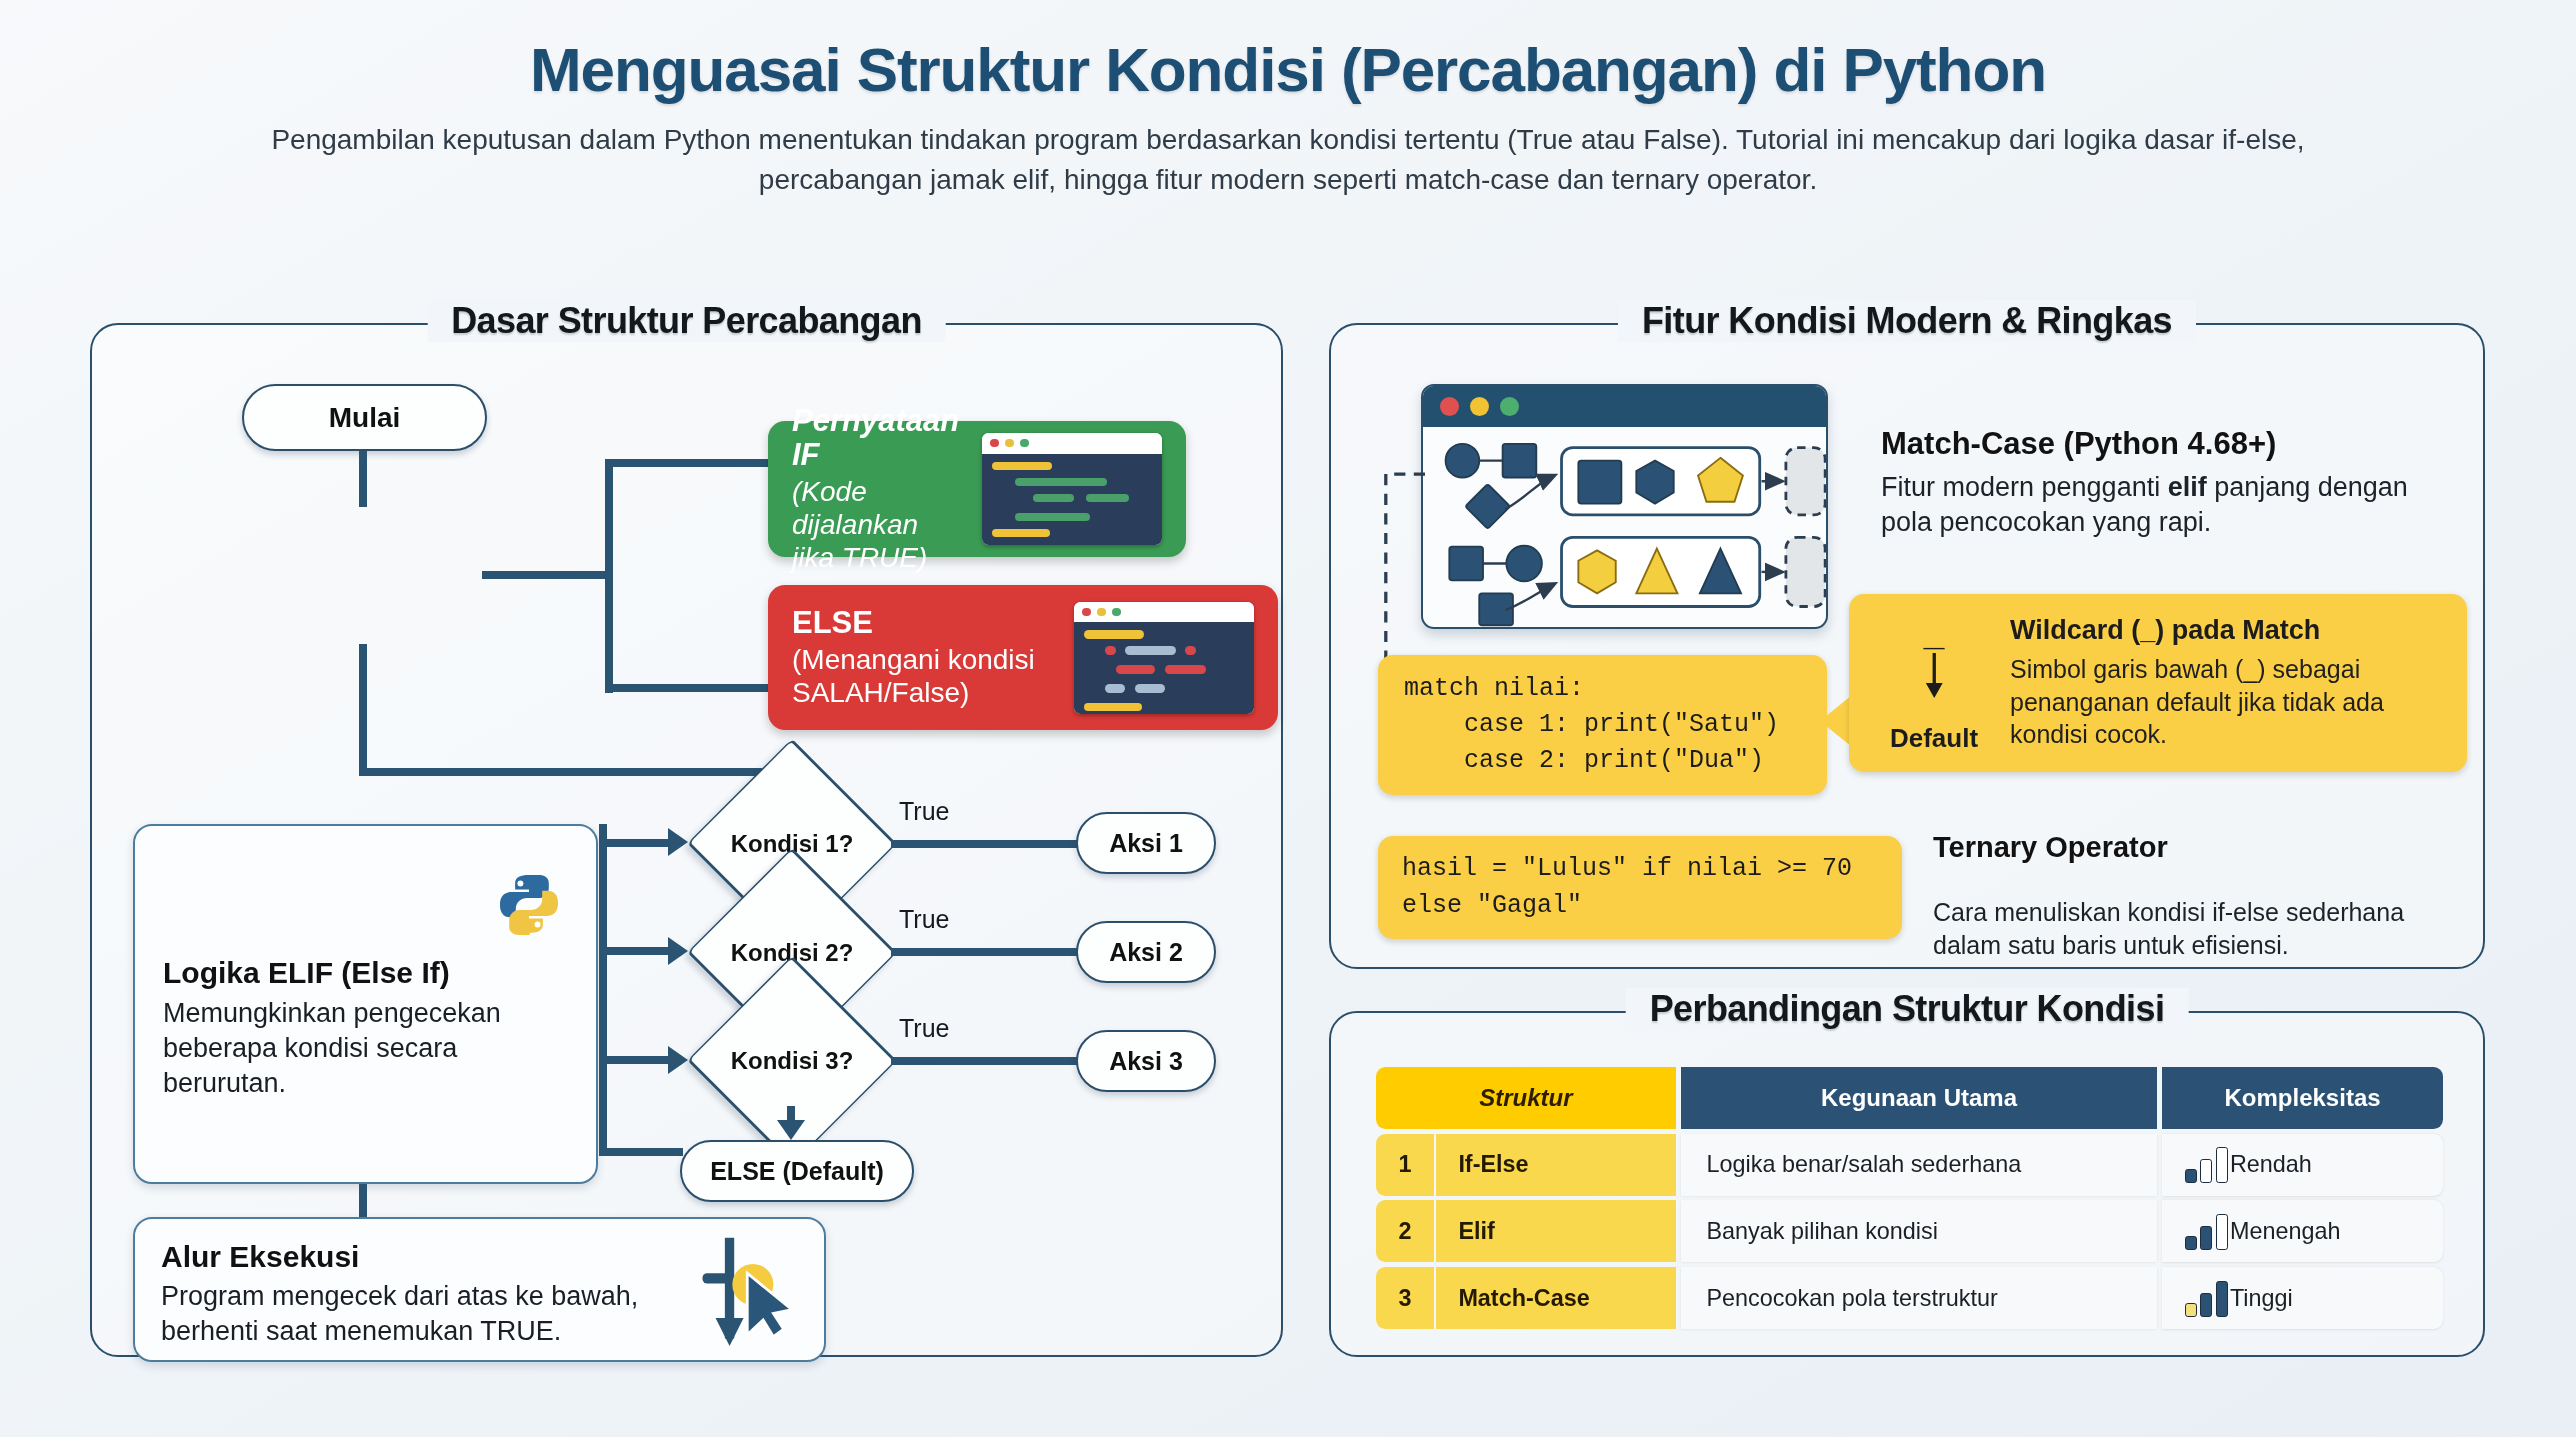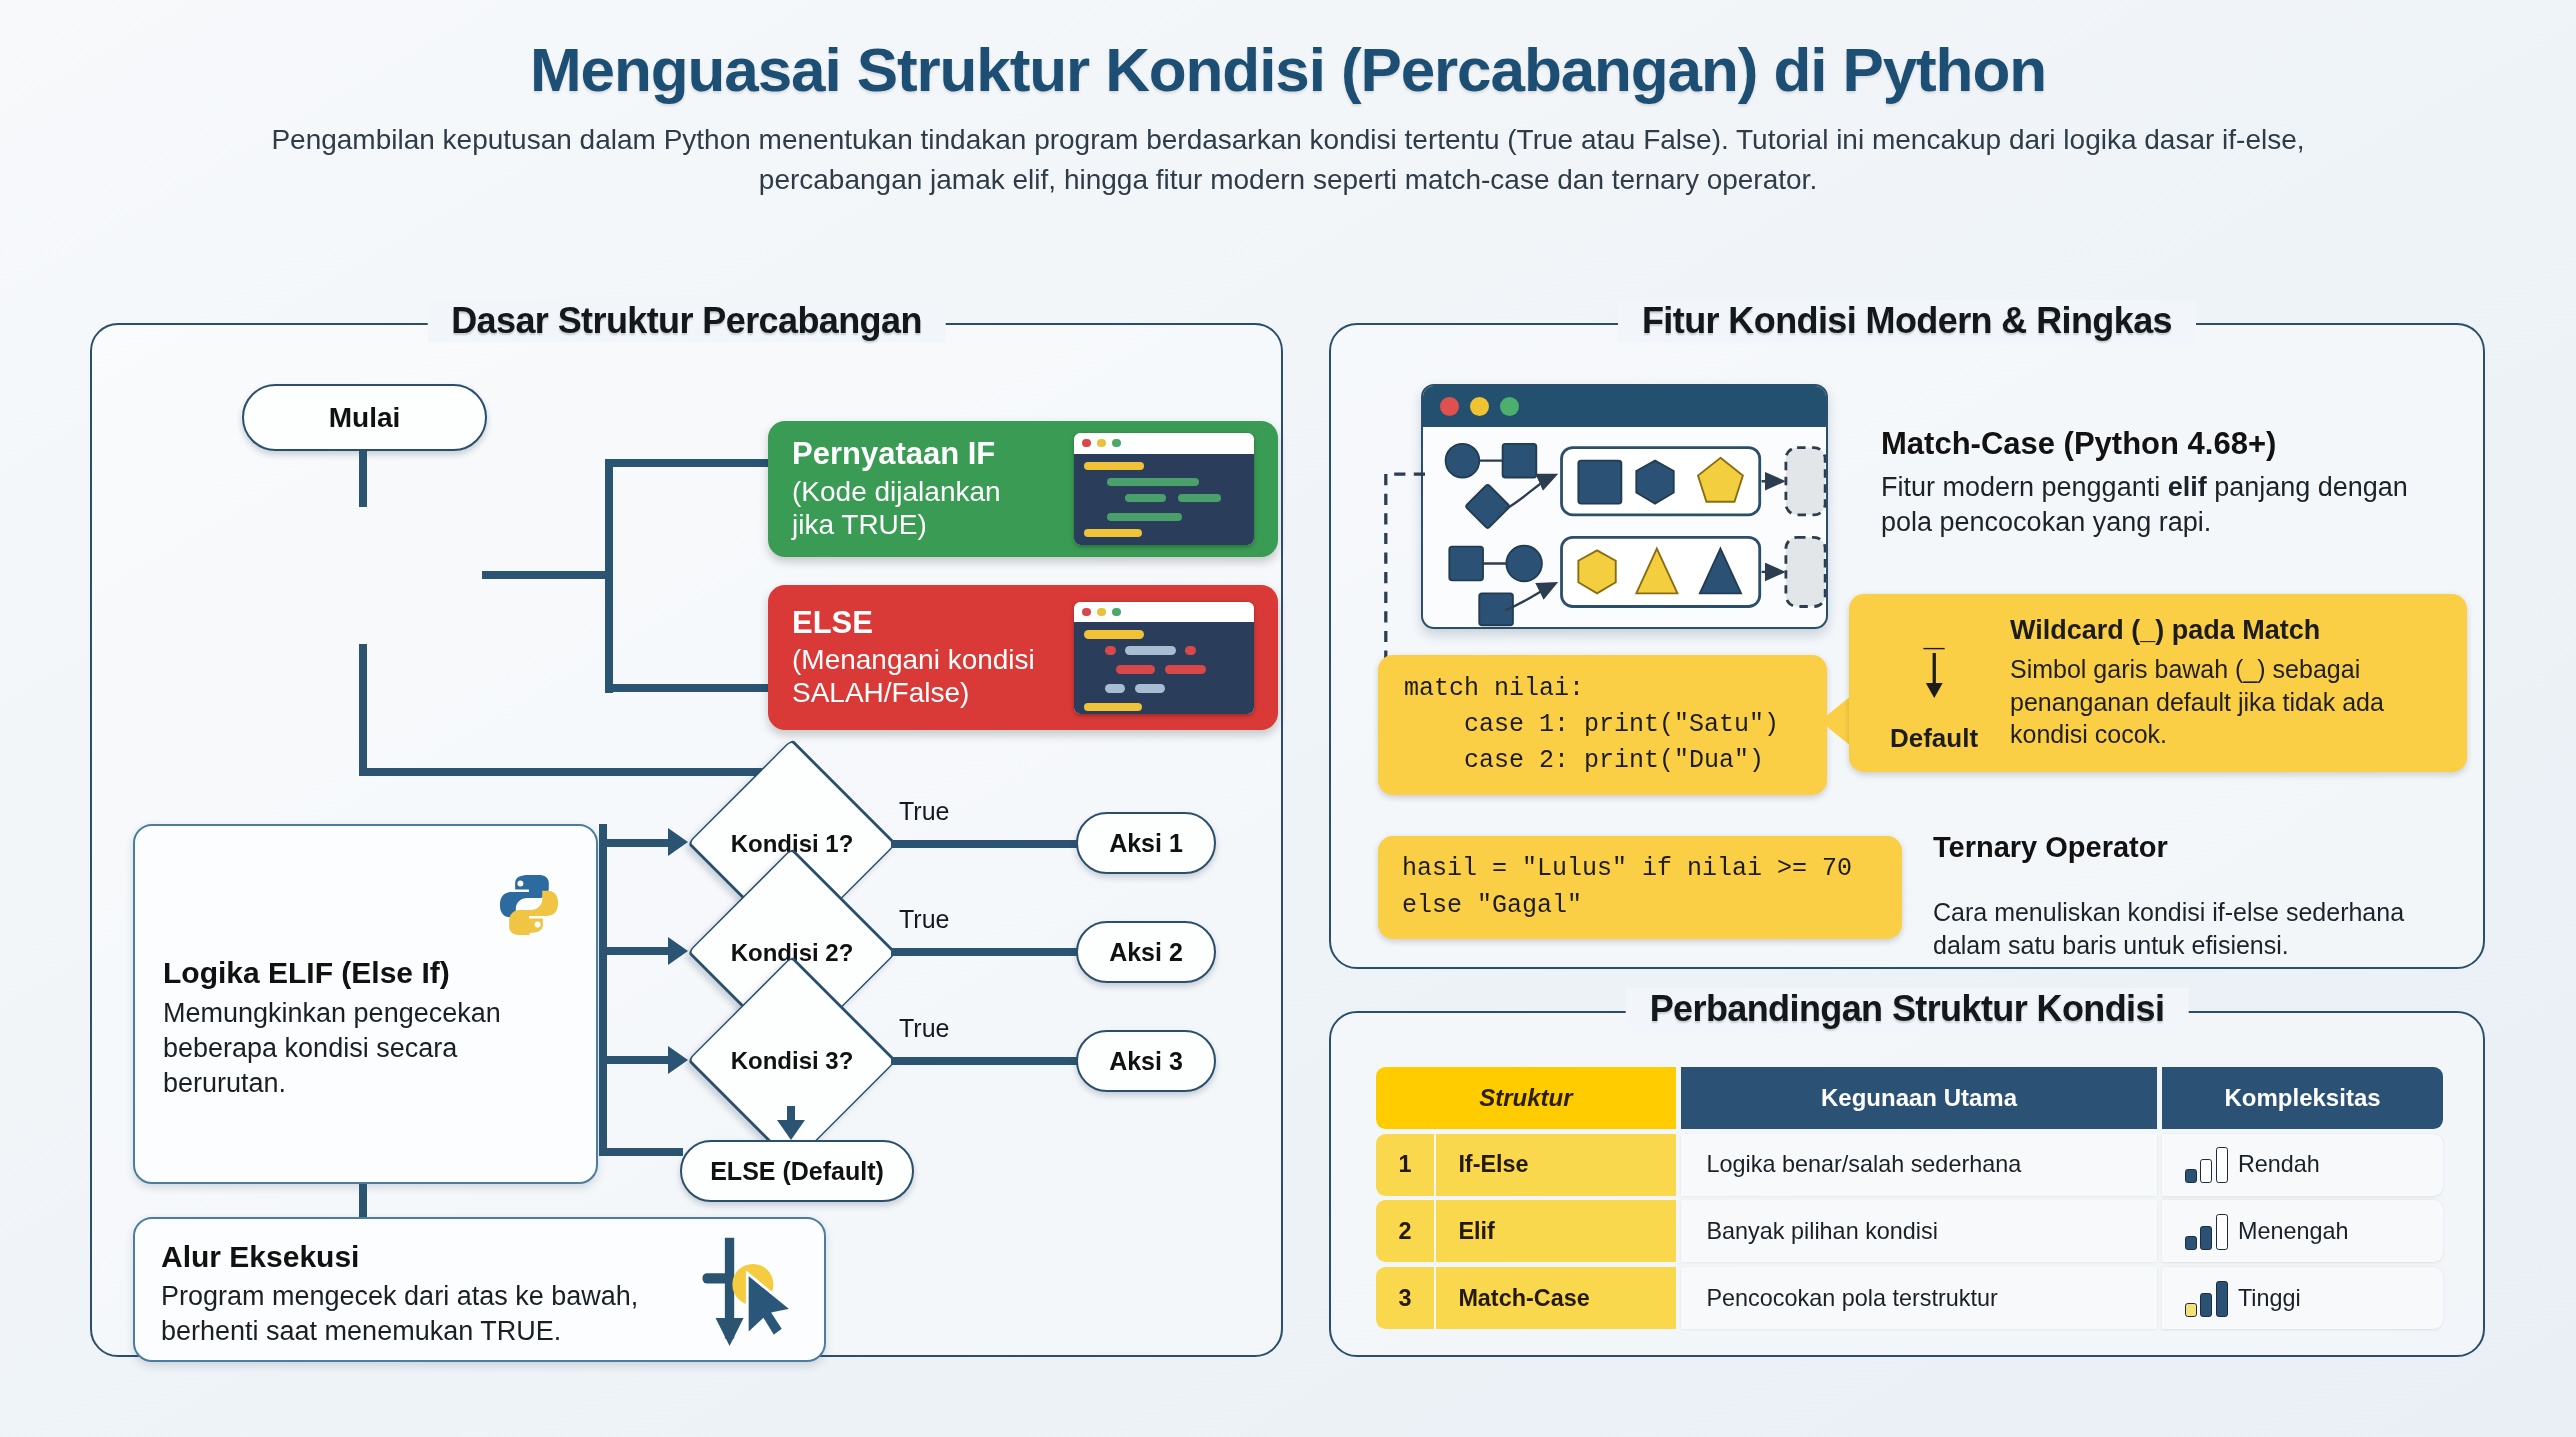--- a/index.html
+++ b/index.html
@@ -112,21 +112,21 @@
   .tbl { position:absolute; }
   .th { display:flex; }
   .th-cell { font-size:24px; font-weight:800; display:flex; align-items:center; justify-content:center; height:62px; }
   .th-yellow { background:#FFCC00; color:#2b1f00; border-radius:9.4px 0 0 9.4px;font-style:italic; }
   .th-blue   { background:#2b5274; color:#fff; }
   .tr { display:flex; margin-top:4.7px; }
   .td { height:62px; display:flex; align-items:center; font-size:23.4px; }
   .td-num { background:#FAD84E; color:#241a00; font-weight:800; justify-content:center; border-radius:9.4px 0 0 9.4px; }
   .td-name{ background:#FAD84E; color:#241a00; font-weight:800; padding-left:22.5px; }
   .td-use { background:#f7f9fb; color:#1a2026; padding-left:26px; box-shadow:0 0.9px 2.8px rgba(0,0,0,.09); }
-  .td-cx  { background:#f7f9fb; color:#1a2026; padding-left:22.5px; gap:10px; box-shadow:0 0.9px 2.8px rgba(0,0,0,.09); }
+  .td-cx  { background:#f7f9fb; color:#1a2026; padding-left:22.5px; gap:2px; box-shadow:0 0.9px 2.8px rgba(0,0,0,.09); }
   .bars { display:flex; align-items:flex-end; gap:3.7px; height:37px; }
   .bar  { width:12px; border:1.9px solid #1d2d3d; border-radius:2.8px; }
 </style>
 </head>
 <body>
 
 <div id="root">
 
   <div class="hdr">
     <h1>Menguasai Struktur Kondisi (Percabangan) di Python</h1>
@@ -142,21 +142,21 @@
   </div>
 
   <div class="ln" style="left:359px; top:451px; width:8.4px; height:56px;"></div>
 
 
   <div class="ln" style="left:482px; top:571px; width:131px; height:8.4px;"></div>
   <div class="ln" style="left:605px; top:459px; width:8.4px; height:234px;"></div>
   <div class="ln" style="left:605px; top:459px; width:168px; height:8.4px;"></div>
   <div class="ln" style="left:605px; top:684px; width:168px; height:8.4px;"></div>
 
-  <div class="codecard" style="left:768px; top:421px; width:510px; height:136px; background:#3a9c54;">
+  <div class="codecard" style="left:768px; top:421px; width:418px; height:136px; background:#3a9c54;font-style:italic;">
     <div class="txt">
       <div class="t1">Pernyataan IF</div>
       <div class="t2">
         <span>(Kode dijalankan</span><br>
         <span>jika TRUE)</span>
       </div>
     </div>
     <div class="mini-win">
       <div class="mini-bar">
         <div class="mini-dot" style="background:#d8484a;"></div>

